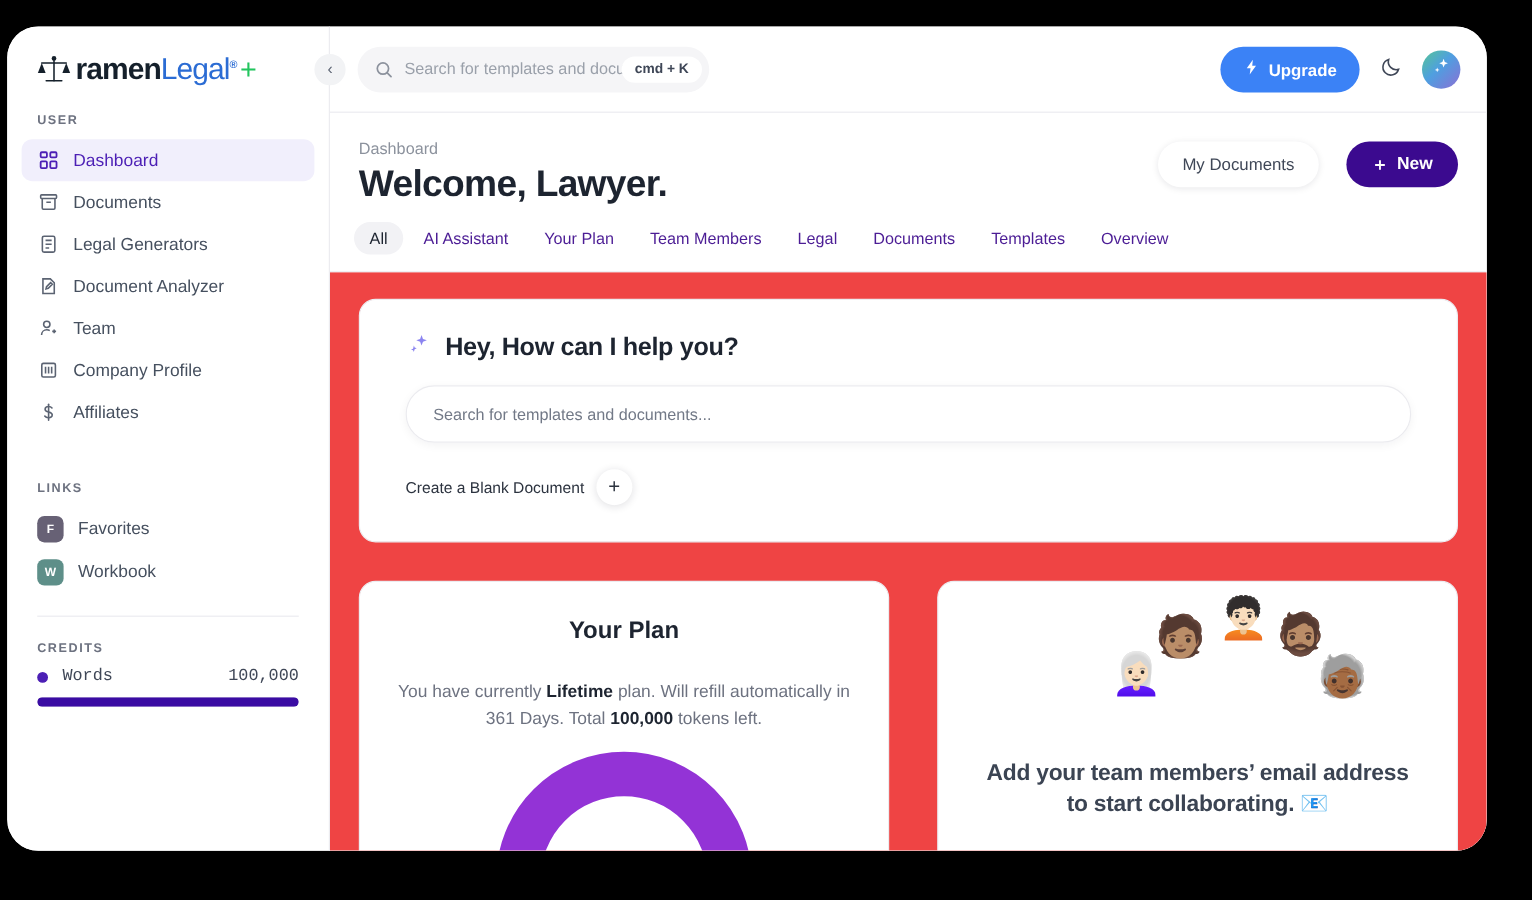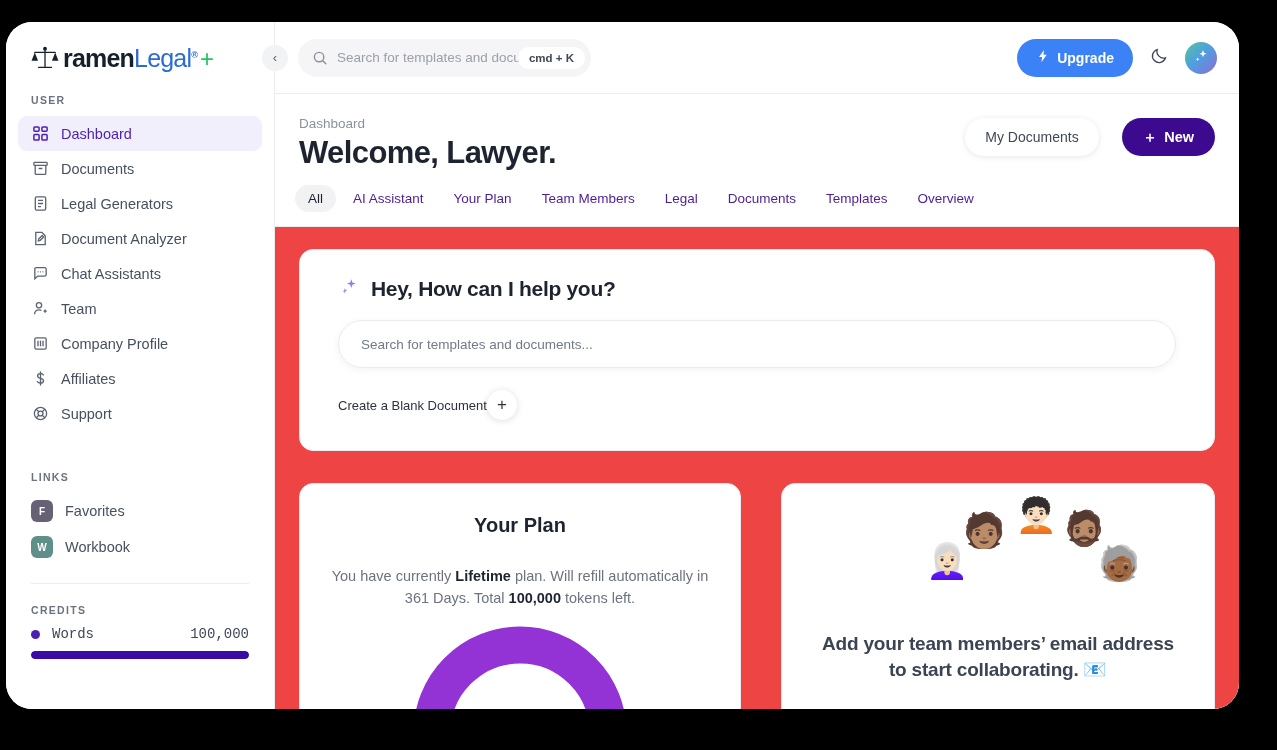--- a/index.html
+++ b/index.html
@@ -206,21 +206,21 @@
   }
   .ai-card { padding: 26px 38px 30px 38px; margin-bottom: 32px; }
   .ai-head { display: flex; align-items: center; gap: 11px; margin-bottom: 18px; }
   .ai-title { font-size: 21px; font-weight: 700; color: #1d2430; letter-spacing: -0.3px; }
   .ai-input {
     height: 48px; border-radius: 24px; border: 1px solid #ebebef;
     box-shadow: 0 2px 8px rgba(20,20,40,0.05);
     display: flex; align-items: center; padding: 0 22px;
     font-size: 13.5px; color: #727987; cursor: text;
   }
-  .blank-row { display: flex; align-items: center; margin-top: 22px; }
+  .blank-row { display: flex; align-items: center; gap: 10px; margin-top: 22px; }
   .blank-label { font-size: 13px; color: #2c333f; }
   .plus-circle {
     width: 30px; height: 30px; border-radius: 50%; background: #fff;
     box-shadow: 0 1px 7px rgba(20,20,40,0.14);
     display: flex; align-items: center; justify-content: center;
     cursor: pointer; color: #2c333f; font-size: 17px; font-weight: 300;
   }
 
   .cards-row { display: flex; gap: 40px; }
   .plan-card { flex: 0 0 442px; padding: 30px 26px 0 26px; text-align: center; position: relative; overflow: hidden; height: 260px; }
@@ -304,31 +304,20 @@
         <div class="nav-item">
           <span class="ico">
             <svg width="17" height="17" viewBox="0 0 18 18" fill="none" stroke-width="1.4">
               <path d="M4 2.5h6.5L14 6v9.5H4z"></path>
               <path d="M10.8 5.8L7.2 9.4l-.5 2 2-.5 3.6-3.6z"></path>
             </svg>
           </span>
           <span>Document Analyzer</span>
         </div>
 
-        <div class="nav-item">
-          <span class="ico">
-            <svg width="17" height="17" viewBox="0 0 18 18" fill="none" stroke-width="1.4">
-              <path d="M3 4.2a1.5 1.5 0 011.5-1.5h9A1.5 1.5 0 0115 4.2v6a1.5 1.5 0 01-1.5 1.5H6.2L3 14.5z"></path>
-              <circle cx="6.4" cy="7.2" r="0.7" fill="#5b6372" stroke="none"></circle>
-              <circle cx="9" cy="7.2" r="0.7" fill="#5b6372" stroke="none"></circle>
-              <circle cx="11.6" cy="7.2" r="0.7" fill="#5b6372" stroke="none"></circle>
-            </svg>
-          </span>
-          <span>Chat Assistants</span>
-        </div>
 
         <div class="nav-item">
           <span class="ico">
             <svg width="17" height="17" viewBox="0 0 18 18" fill="none" stroke-width="1.4">
               <circle cx="7.4" cy="5.6" r="2.8"></circle>
               <path d="M2.8 15c0-2.8 2.1-4.6 4.6-4.6 1 0 1.9.3 2.6.8"></path>
               <line x1="12.2" y1="11.8" x2="15.6" y2="11.8"></line>
               <line x1="13.9" y1="10.1" x2="13.9" y2="13.5"></line>
             </svg>
           </span>
@@ -350,33 +339,20 @@
         <div class="nav-item">
           <span class="ico">
             <svg width="17" height="17" viewBox="0 0 18 18" fill="none" stroke-width="1.4" stroke-linecap="round">
               <line x1="9" y1="2" x2="9" y2="16"></line>
               <path d="M12 5.2c-.7-.9-1.8-1.3-3-1.3-1.8 0-3.1.9-3.1 2.4 0 3.4 6.3 1.6 6.3 5 0 1.6-1.4 2.6-3.3 2.6-1.4 0-2.6-.5-3.3-1.5"></path>
             </svg>
           </span>
           <span>Affiliates</span>
         </div>
 
-        <div class="nav-item">
-          <span class="ico">
-            <svg width="17" height="17" viewBox="0 0 18 18" fill="none" stroke-width="1.4">
-              <circle cx="9" cy="9" r="6.5"></circle>
-              <circle cx="9" cy="9" r="2.6"></circle>
-              <line x1="4.4" y1="4.4" x2="7.1" y2="7.1"></line>
-              <line x1="10.9" y1="10.9" x2="13.6" y2="13.6"></line>
-              <line x1="13.6" y1="4.4" x2="10.9" y2="7.1"></line>
-              <line x1="7.1" y1="10.9" x2="4.4" y2="13.6"></line>
-            </svg>
-          </span>
-          <span>Support</span>
-        </div>
       </nav>
 
       <div class="sec-label" style="margin-top:40px;">LINKS</div>
 
       <div class="nav">
         <div class="link-item">
           <span class="badge fav">F</span>
           <span>Favorites</span>
         </div>
         <div class="link-item">

